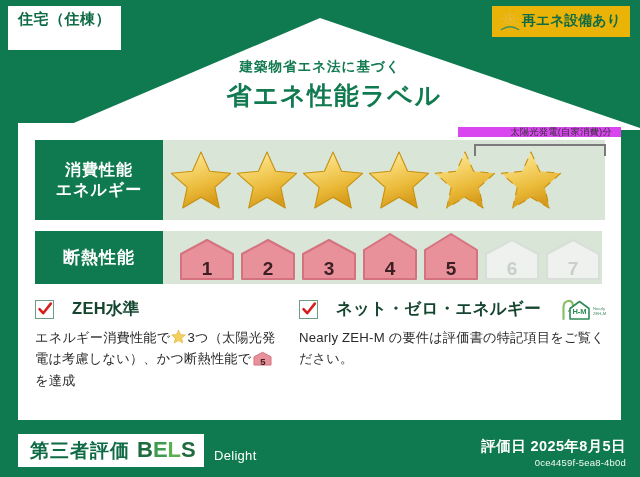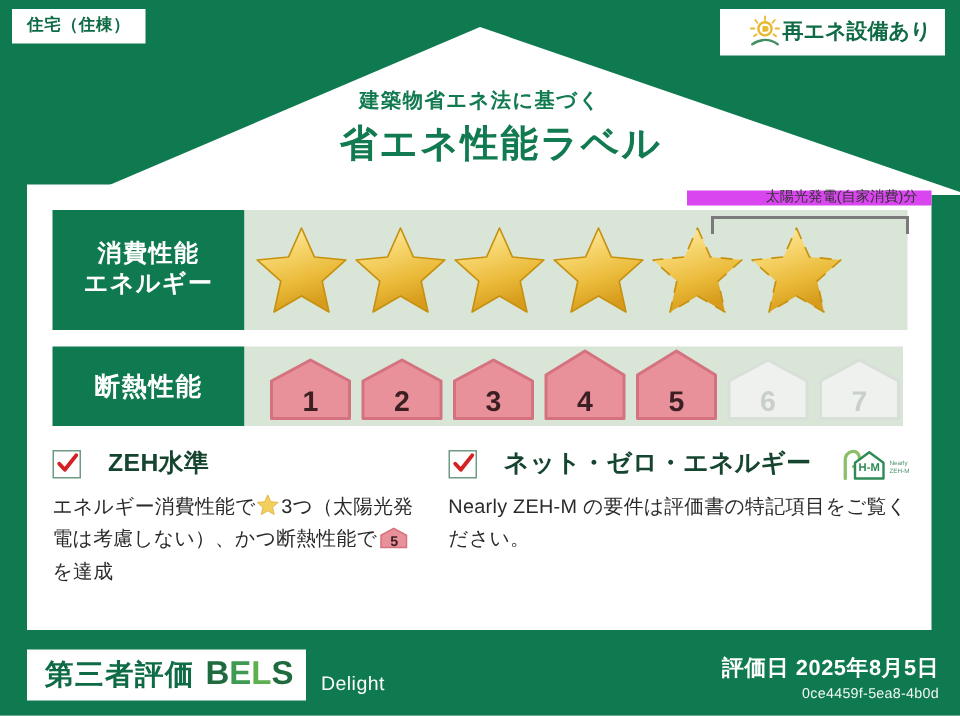--- a/index.html
+++ b/index.html
@@ -24,32 +24,32 @@
     left:0;top:0;width:640px;height:130px;
     background:#ffffff;
     clip-path:polygon(62px 128px, 320px 18px, 640px 128px, 640px 130px, 62px 130px);
     pointer-events:none;
   }
 
   
   .type-badge{
     position:absolute;left:8px;top:6px;
     background:#ffffff;
-    padding:5px 10px 6px 10px;
+    padding:5px 10px 22px 10px;
     color:#0f6b45;
     font-weight:bold;
-    font-size:11px;
+    font-size:15px;
     letter-spacing:.5px;
     line-height:1.1;
     white-space:nowrap;
   }
   .renew-badge{
     position:absolute;right:10px;top:6px;
-    background:#ffffff;
-    padding:4px 9px 5px 18px;
+    background:#eab308;
+    padding:4px 9px 5px 6px;
     display:flex;align-items:center;gap:0;
     color:#0f6b45;
     font-weight:bold;font-size:14px;
     white-space:nowrap;
     line-height:1.1;
   }
   .sun-ico{width:24px;height:22px;display:block;flex:0 0 auto;}
 
   
   .title-wrap{

